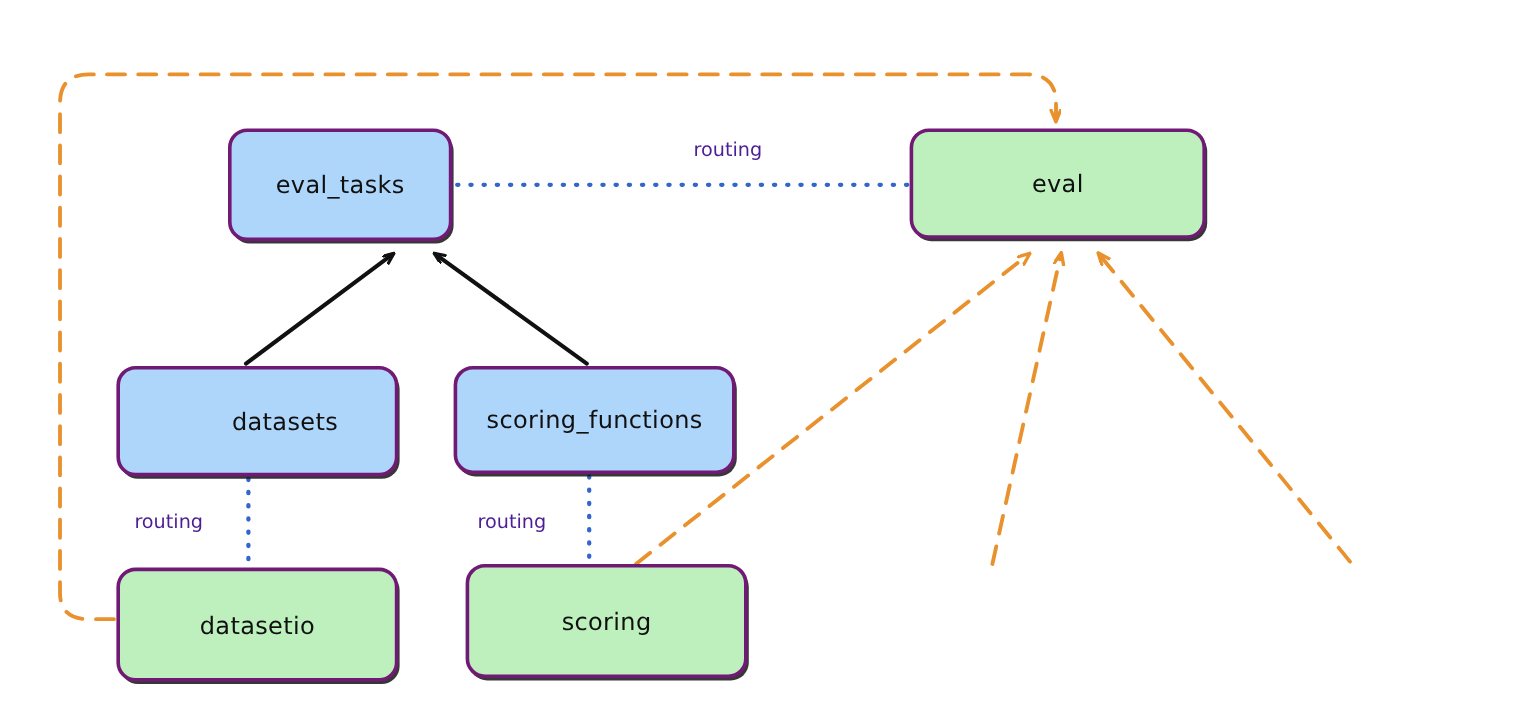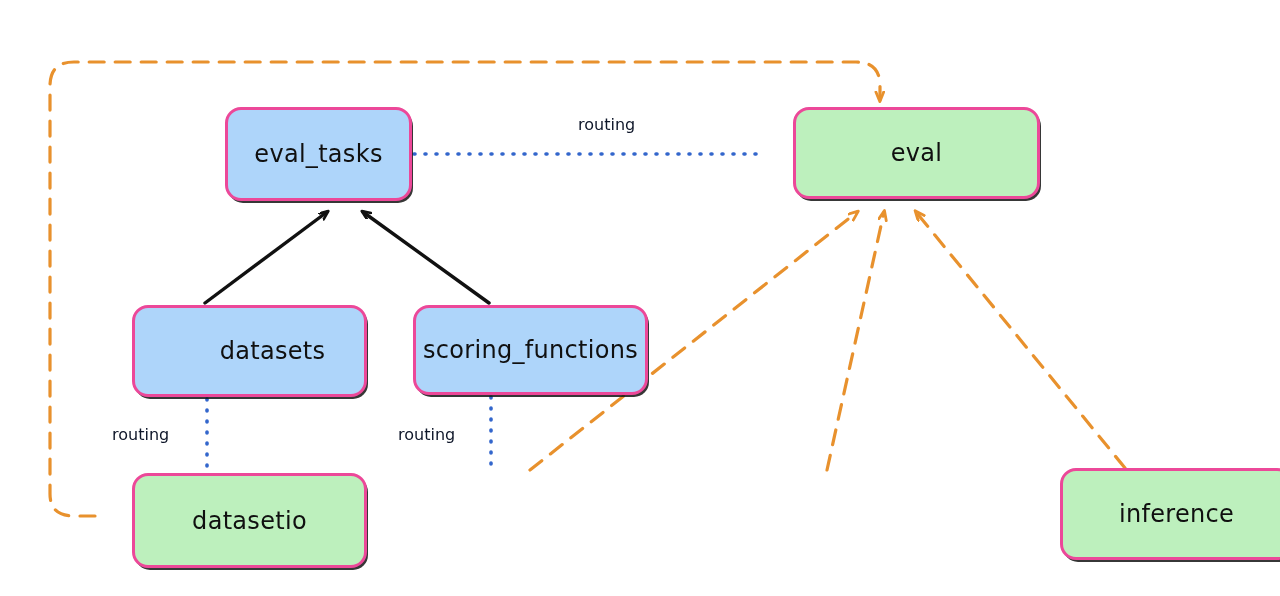--- a/index.html
+++ b/index.html
@@ -2,29 +2,29 @@
 <html><head>
 <meta charset="utf-8">
 <style>
   html,body{margin:0;padding:0;background:#ffffff;}
   body{width:1280px;height:596px;overflow:hidden;
        font-family:"DejaVu Sans", sans-serif;}
   #stage{position:relative;width:1280px;height:596px;background:#fff;}
   svg#edges{position:absolute;left:0;top:0;width:1280px;height:596px;}
 
   .node{position:absolute;display:flex;align-items:center;justify-content:center;
-        box-sizing:border-box;border:3px solid #ec4899;border-radius:16px;
-        color:#101010;font-size:24px;letter-spacing:.3px;
+        box-sizing:border-box;border:3px solid #701a75;border-radius:16px;
+        color:#101010;font-size:20px;letter-spacing:.3px;
         font-family:"DejaVu Sans", sans-serif;
-        box-shadow:2px 3px 0 -1px rgba(20,20,20,.85);margin-left:35px;}
+        box-shadow:2px 3px 0 -1px rgba(20,20,20,.85);}
   .node.blue{background:#aed5fa;}
   .node.green{background:#bdf0bd;}
   .node span{pointer-events:none;white-space:nowrap;}
 
-  .edge-label{position:absolute;color:#0f172a;font-size:16px;
+  .edge-label{position:absolute;color:#4c1d95;font-size:16px;
               font-family:"DejaVu Sans", sans-serif;white-space:nowrap;}
 </style>
 </head>
 <body>
 
 <div id="stage">
 
   <svg id="edges" viewBox="0 0 1280 596" xmlns="http://www.w3.org/2000/svg">
     <defs>
       <marker id="arrow-black" markerWidth="11" markerHeight="11" refX="8" refY="4" orient="auto" markerUnits="userSpaceOnUse">
@@ -85,23 +85,23 @@
   </div>
 
   <div class="node green" style="left:97px;top:473px;width:235px;height:95px;">
     <span>datasetio</span>
   </div>
 
   <div class="node blue" style="left:378px;top:305px;width:235px;height:90px;">
     <span>scoring_functions</span>
   </div>
 
+  <div class="node green" style="left:388px;top:470px;width:235px;height:95px;">
+    <span>scoring</span>
+  </div>
 
 
-  <div class="node green" style="left:1025px;top:468px;width:233px;height:92px;">
-    <span>inference</span>
-  </div>
 
   <div class="edge-label" style="left:578px;top:115px;">routing</div>
   <div class="edge-label" style="left:112px;top:425px;">routing</div>
   <div class="edge-label" style="left:398px;top:425px;">routing</div>
 
 </div>
 
 </body></html>

